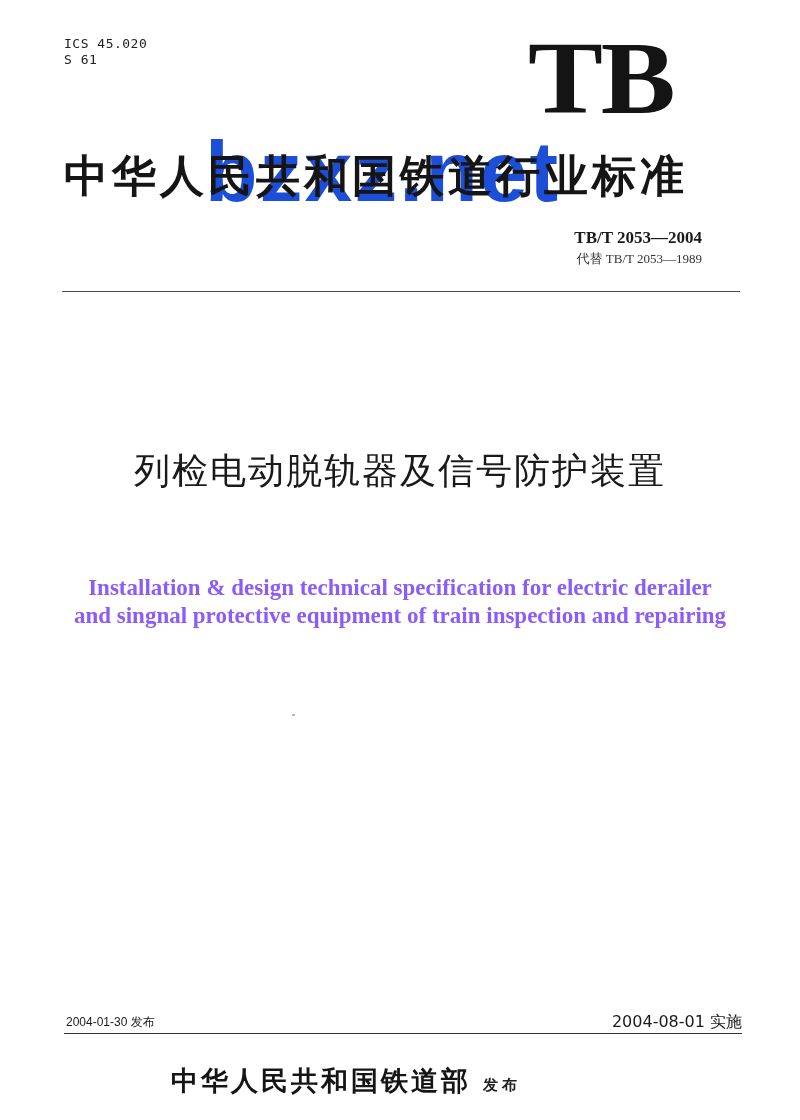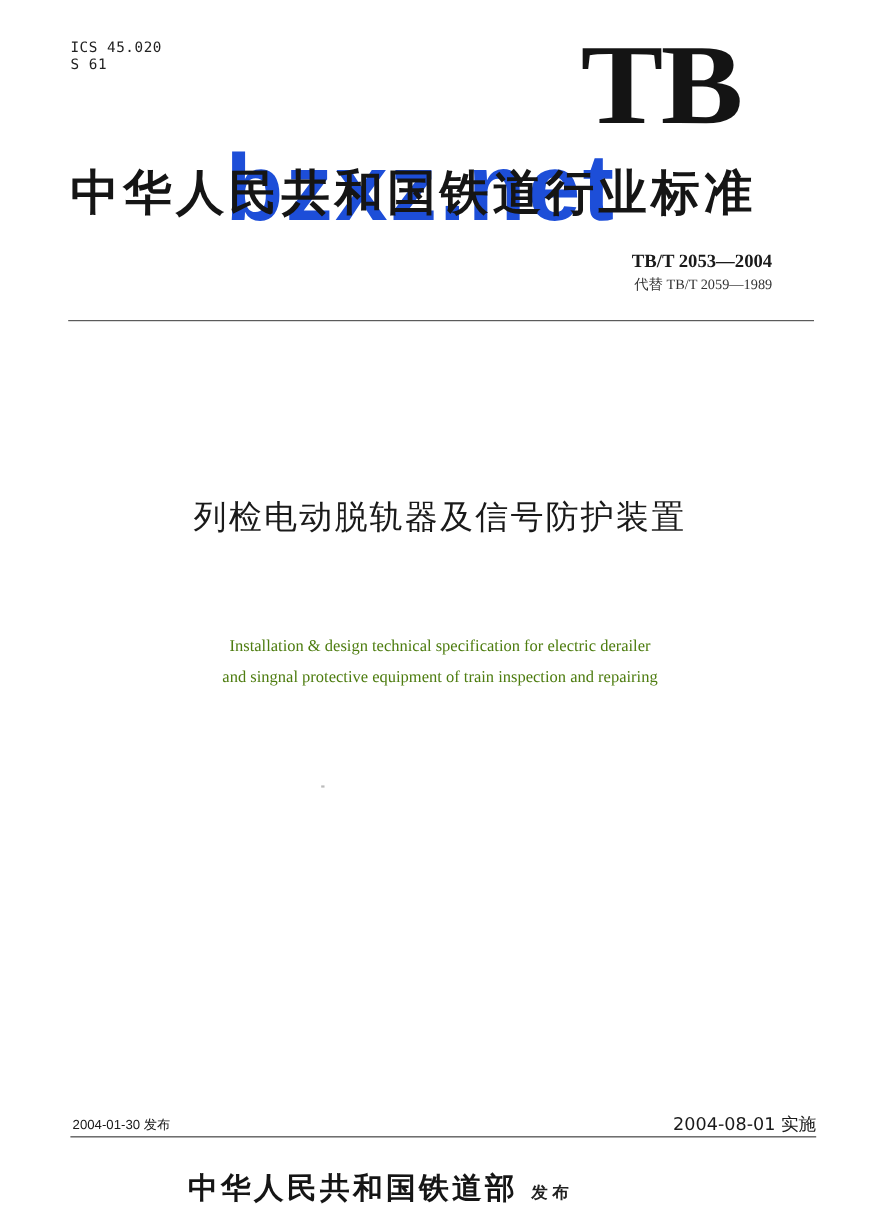--- a/index.html
+++ b/index.html
@@ -87,36 +87,36 @@
       left: 62px; top: 291px;
       width: 678px; height: 0;
       border-top: 1.5px solid #4a4a4a;
     }
 
     .cn-title {
       left: 0; top: 450px;
       width: 800px;
       text-align: center;
       font-family: "DejaVu Sans", sans-serif;
-      font-size: 30px;
+      font-size: 36px;
       line-height: 42px;
       color: #1a1a1a;
       letter-spacing: 2px;
     }
     .cn-title div { white-space: nowrap; }
 
     .en-title {
       left: 0; top: 574px;
       width: 800px;
       text-align: center;
       font-family: "Liberation Serif", serif;
-      font-weight: normal;
-      font-size: 15px;
+      font-weight: bold;
+      font-size: 23px;
       line-height: 28px;
-      color: #4d7c0f;
+      color: #8b5cf6;
     }
     .en-title div { white-space: nowrap; }
 
     .speck {
       left: 292px; top: 714px;
       width: 3px; height: 2px;
       background: #bbb;
     }
 
     .issue-date {
@@ -174,21 +174,21 @@
   <div>S 61</div>
 </div>
 
 <div class="abs tb-logo">TB</div>
 
 <div class="abs watermark">bzxz.net</div>
 
 <div class="abs std-title">中华人民共和国铁道行业标准</div>
 
 <div class="abs std-code">TB/T 2053—2004</div>
-<div class="abs std-replace">代替 TB/T 2059—1989</div>
+<div class="abs std-replace">代替 TB/T 2053—1989</div>
 
 <div class="abs hr-top"></div>
 
 <div class="abs cn-title">
   <div>列检电动脱轨器及信号防护装置</div>
 </div>
 
 <div class="abs en-title">
   <div>Installation &amp; design technical specification for electric derailer</div>
   <div>and singnal protective equipment of train inspection and repairing</div>

